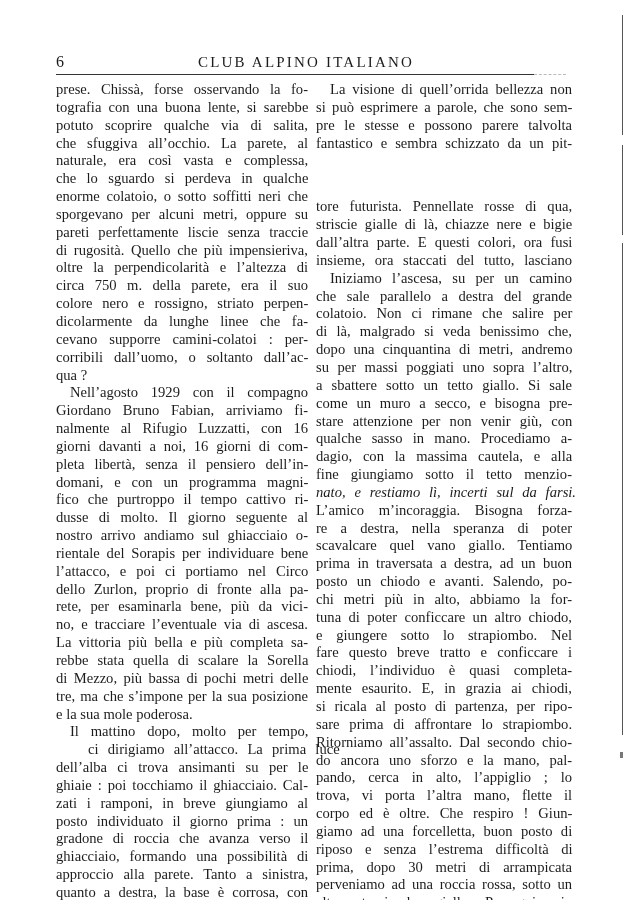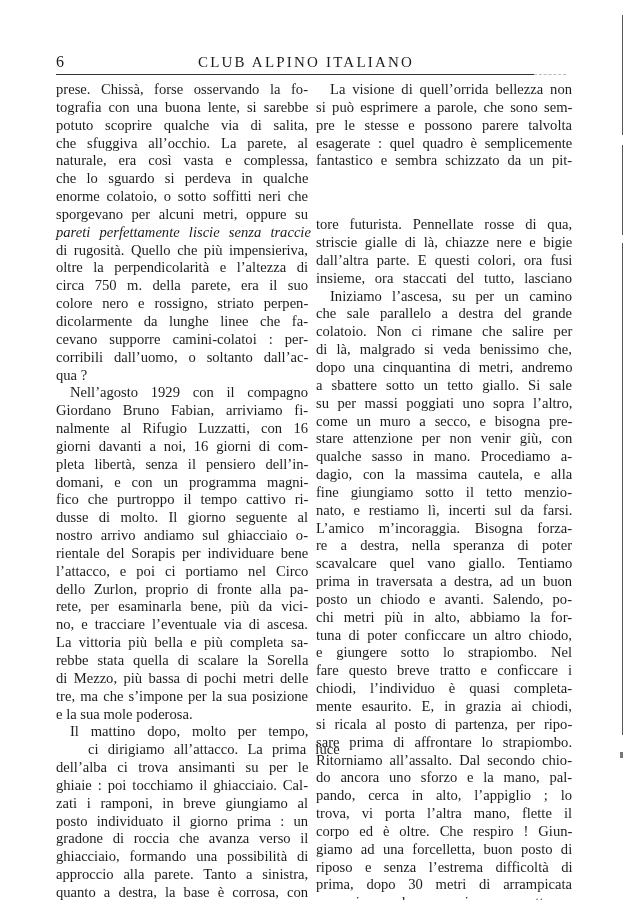--- a/index.html
+++ b/index.html
@@ -59,21 +59,21 @@
 
   <div class="column col-left" id="col-left">
       <span class="line" style="display: block; width: auto; word-spacing: 6.8px;">prese. Chissà, forse osservando la fo-</span>
       <span class="line" style="display: block; width: auto; word-spacing: 3.5px;">tografia con una buona lente, si sarebbe</span>
       <span class="line" style="display: block; width: auto; word-spacing: 8px;">potuto scoprire qualche via di salita,</span>
       <span class="line" style="display: block; width: auto; word-spacing: 7.2px;">che sfuggiva all’occhio. La parete, al</span>
       <span class="line" style="display: block; width: auto; word-spacing: 8.2px;">naturale, era così vasta e complessa,</span>
       <span class="line" style="display: block; width: auto; word-spacing: 6.67px;">che lo sguardo si perdeva in qualche</span>
       <span class="line" style="display: block; width: auto; word-spacing: 3px;">enorme colatoio, o sotto soffitti neri che</span>
       <span class="line" style="display: block; width: auto; word-spacing: 4.8px;">sporgevano per alcuni metri, oppure su</span>
-      <span class="line" style="display: block; width: auto; word-spacing: 5.5px; font-style: italic;">pareti perfettamente liscie senza traccie</span>
+      <span class="line" style="display: block; width: auto; word-spacing: 5.5px;">pareti perfettamente liscie senza traccie</span>
       <span class="line" style="display: block; width: auto; word-spacing: 2.8px;">di rugosità. Quello che più impensieriva,</span>
       <span class="line" style="display: block; width: auto; word-spacing: 6.8px;">oltre la perpendicolarità e l’altezza di</span>
       <span class="line" style="display: block; width: auto; word-spacing: 6.71px;">circa 750 m. della parete, era il suo</span>
       <span class="line" style="display: block; width: auto; word-spacing: 6.2px;">colore nero e rossigno, striato perpen-</span>
       <span class="line" style="display: block; width: auto; word-spacing: 7.8px;">dicolarmente da lunghe linee che fa-</span>
       <span class="line" style="display: block; width: auto; word-spacing: 8.25px;">cevano supporre camini-colatoi : per-</span>
       <span class="line" style="display: block; width: auto; word-spacing: 7.25px;">corribili dall’uomo, o soltanto dall’ac-</span>
       <span class="line last">qua ?</span>
       <span class="line indent" style="display: block; width: auto; word-spacing: 9px;">Nell’agosto 1929 con il compagno</span>
       <span class="line" style="display: block; width: auto; word-spacing: 8px;">Giordano Bruno Fabian, arriviamo fi-</span>
@@ -102,39 +102,38 @@
       <span class="line" style="display: block; width: auto; word-spacing: 5.5px;">posto individuato il giorno prima : un</span>
       <span class="line" style="display: block; width: auto; word-spacing: 6px;">gradone di roccia che avanza verso il</span>
       <span class="line" style="display: block; width: auto; word-spacing: 6.25px;">ghiacciaio, formando una possibilità di</span>
       <span class="line" style="display: block; width: auto; word-spacing: 6.2px;">approccio alla parete. Tanto a sinistra,</span>
       <span class="line" style="display: block; width: auto; word-spacing: 4.43px;">quanto a destra, la base è corrosa, con</span>
     </div>
   <div class="column col-right" id="col-right">
       <span class="line indent" style="display: block; width: auto; word-spacing: 3.2px;">La visione di quell’orrida bellezza non</span>
       <span class="line" style="display: block; width: auto; word-spacing: 2.71px;">si può esprimere a parole, che sono sem-</span>
       <span class="line" style="display: block; width: auto; word-spacing: 6px;">pre le stesse e possono parere talvolta</span>
-      <span class="line" style="display: block; width: auto; word-spacing: 4px;">esagerate : quel quadro è semplicemente</span>
       <span class="line" style="display: block; width: auto; word-spacing: 4.33px;">fantastico e sembra schizzato da un pit-</span>
       <span class="line" style="display: block; width: auto; word-spacing: 7.2px; margin-top: 46px;">tore futurista. Pennellate rosse di qua,</span>
       <span class="line" style="display: block; width: auto; word-spacing: 3.86px;">striscie gialle di là, chiazze nere e bigie</span>
       <span class="line" style="display: block; width: auto; word-spacing: 4.5px;">dall’altra parte. E questi colori, ora fusi</span>
       <span class="line" style="display: block; width: auto; word-spacing: 6px;">insieme, ora staccati del tutto, lasciano</span>
       <span class="line indent" style="display: block; width: auto; word-spacing: 6.6px;">Iniziamo l’ascesa, su per un camino</span>
       <span class="line" style="display: block; width: auto; word-spacing: 6.83px;">che sale parallelo a destra del grande</span>
       <span class="line" style="display: block; width: auto; word-spacing: 6.17px;">colatoio. Non ci rimane che salire per</span>
       <span class="line" style="display: block; width: auto; word-spacing: 5.5px;">di là, malgrado si veda benissimo che,</span>
       <span class="line" style="display: block; width: auto; word-spacing: 4.6px;">dopo una cinquantina di metri, andremo</span>
+      <span class="line" style="display: block; width: auto; word-spacing: 4.83px;">su per massi poggiati uno sopra l’altro,</span>
       <span class="line" style="display: block; width: auto; word-spacing: 5.43px;">a sbattere sotto un tetto giallo. Si sale</span>
-      <span class="line" style="display: block; width: auto; word-spacing: 4.83px;">su per massi poggiati uno sopra l’altro,</span>
       <span class="line" style="display: block; width: auto; word-spacing: 5.14px;">come un muro a secco, e bisogna pre-</span>
       <span class="line" style="display: block; width: auto; word-spacing: 5.5px;">stare attenzione per non venir giù, con</span>
       <span class="line" style="display: block; width: auto; word-spacing: 6.6px;">qualche sasso in mano. Procediamo a-</span>
       <span class="line" style="display: block; width: auto; word-spacing: 7.17px;">dagio, con la massima cautela, e alla</span>
       <span class="line" style="display: block; width: auto; word-spacing: 8.4px;">fine giungiamo sotto il tetto menzio-</span>
-      <span class="line" style="display: block; width: auto; word-spacing: 5.14px;">nato, e restiamo lì, incerti sul da farsi.</span>
+      <span class="line" style="display: block; width: auto; word-spacing: 5.14px; font-style: italic;">nato, e restiamo lì, incerti sul da farsi.</span>
       <span class="line" style="display: block; width: auto; word-spacing: 11px;">L’amico m’incoraggia. Bisogna forza-</span>
       <span class="line" style="display: block; width: auto; word-spacing: 9.5px;">re a destra, nella speranza di poter</span>
       <span class="line" style="display: block; width: auto; word-spacing: 9px;">scavalcare quel vano giallo. Tentiamo</span>
       <span class="line" style="display: block; width: auto; word-spacing: 3.71px;">prima in traversata a destra, ad un buon</span>
       <span class="line" style="display: block; width: auto; word-spacing: 5.33px;">posto un chiodo e avanti. Salendo, po-</span>
       <span class="line" style="display: block; width: auto; word-spacing: 6.29px;">chi metri più in alto, abbiamo la for-</span>
       <span class="line" style="display: block; width: auto; word-spacing: 3.67px;">tuna di poter conficcare un altro chiodo,</span>
       <span class="line" style="display: block; width: auto; word-spacing: 10px;">e giungere sotto lo strapiombo. Nel</span>
       <span class="line" style="display: block; width: auto; word-spacing: 6.5px;">fare questo breve tratto e conficcare i</span>
       <span class="line" style="display: block; width: auto; word-spacing: 10.25px;">chiodi, l’individuo è quasi completa-</span>

